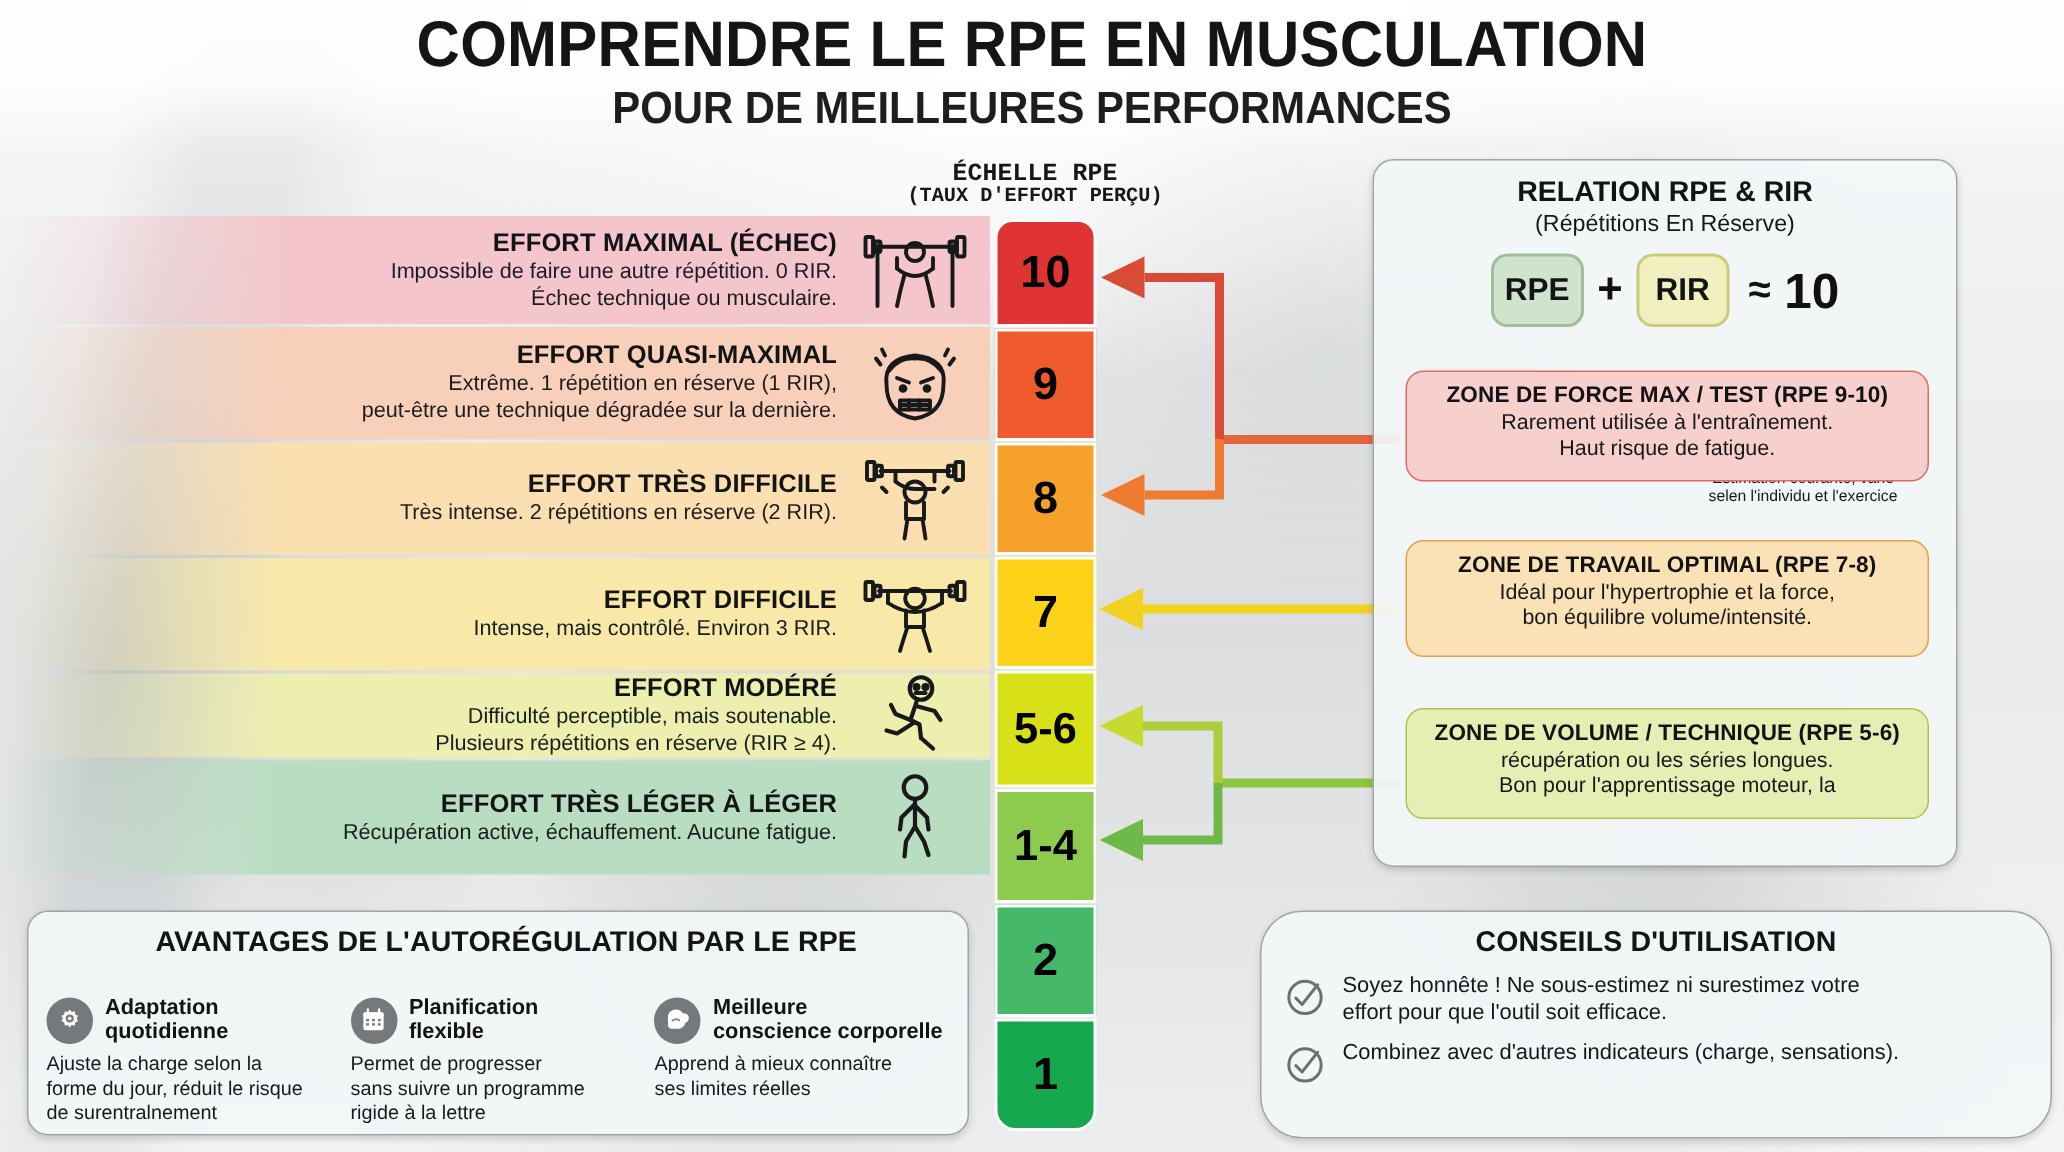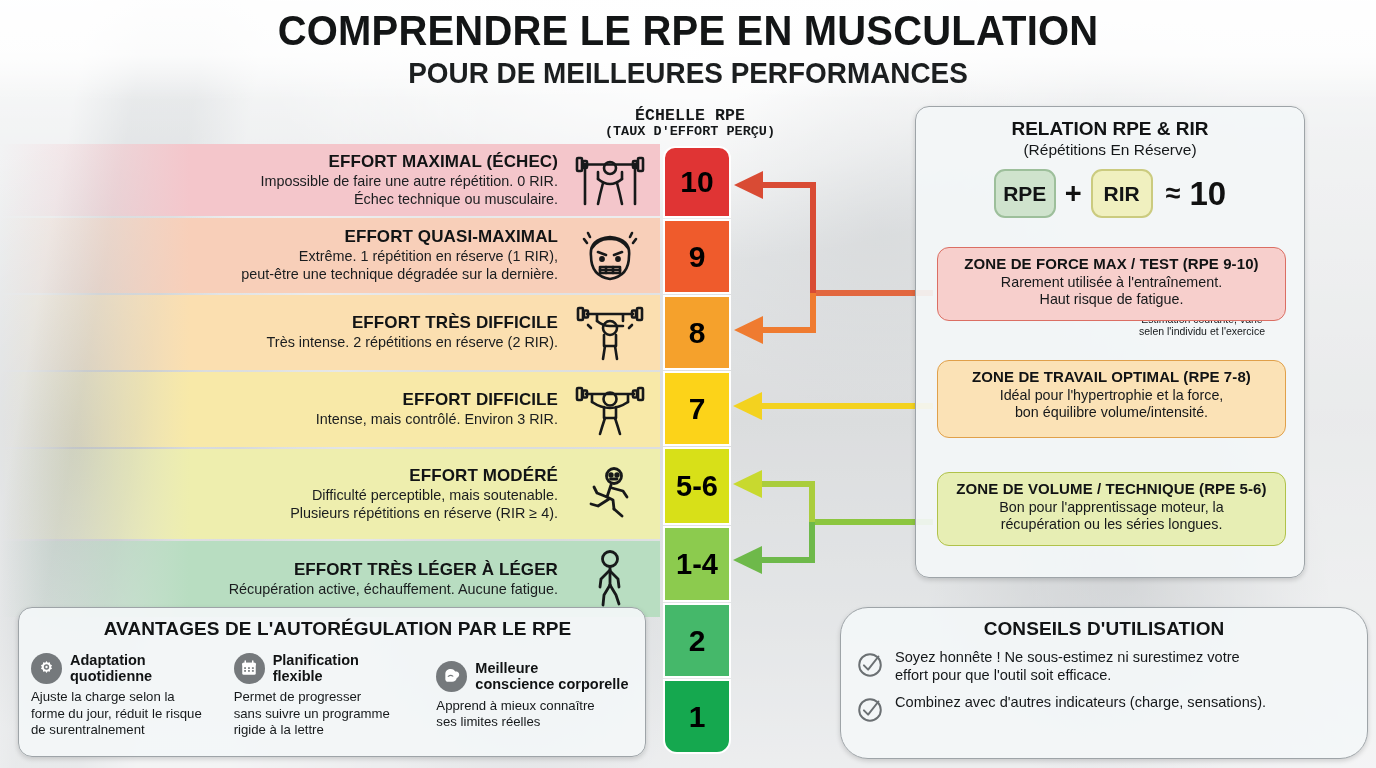--- a/index.html
+++ b/index.html
@@ -123,21 +123,21 @@
     border-radius: 12px;
     text-align:center;
     padding: 7px 8px 8px;
   }
   .zone-title { font-size:15px; font-weight:800; color:#111314; letter-spacing:.1px; }
   .zone-desc  { font-size:14.3px; font-weight:400; color:#16191b; line-height:1.2; margin-top:2px;}
 
   
   #adv { left: 18px; top: 607px; width: 628px; height: 150px; z-index:5;}
   .adv-title { text-align:center; font-size:19px; font-weight:800; color:#121415; margin-top:10px; letter-spacing:.1px;padding-left:11px;}
-  .adv-cols { display:flex; margin-top:12px; padding:0 12px; gap:6px;align-items:center;}
+  .adv-cols { display:flex; margin-top:24px; padding:0 12px; gap:6px;}
   .adv-col { flex:1; }
   .adv-head { display:flex; align-items:center; gap:8px;}
   .adv-ico {
     width:31px; height:31px; border-radius:50%; background:#75797c;
     display:flex; align-items:center; justify-content:center; flex:0 0 31px;
   }
   .adv-h-txt { font-size:14.5px; font-weight:700; color:#111314; line-height:1.12;}
   .adv-body { font-size:13.2px; font-weight:400; color:#16191b; line-height:1.25; margin-top:5px;}
 
   #tips { left: 840px; top: 607px; width: 528px; height: 152px; z-index:5;border-radius:28px;}
@@ -248,21 +248,21 @@
             <rect x="59" y="7.5" width="4" height="7" rx="1"></rect>
     <line x1="12" y1="11" x2="60" y2="11"></line>
     <circle cx="36" cy="16" r="6.5"></circle>
     <path d="M18 12 L18 19 M54 12 L54 19"></path>
     <path d="M18 19 Q27 25 36 25 Q45 25 54 19"></path>
     <path d="M30 24 L30 35 L42 35 L42 24"></path>
     <path d="M31 35 Q28 44 26 51 M41 35 Q44 44 46 51"></path>
   </svg>
         </div>
       </div>
-      <div class="row" style="height: 90px; background: linear-gradient(90deg, rgba(255, 255, 255, 0) 0px, rgba(238, 238, 174, 0.333) 80px, rgb(238, 238, 174) 190px, rgb(238, 238, 174) 100%);">
+      <div class="row" style="height: 56px; background: linear-gradient(90deg, rgba(255, 255, 255, 0) 0px, rgba(238, 238, 174, 0.333) 80px, rgb(238, 238, 174) 190px, rgb(238, 238, 174) 100%);">
         <div class="row-txt">
        <div class="row-title">EFFORT MODÉRÉ</div>
        <div class="row-desc">
             <div>Difficulté perceptible, mais soutenable.</div>
             <div>Plusieurs répétitions en réserve (RIR ≥ 4).</div>
           </div>
      </div>
      <div class="row-icon">
           <svg width="54" height="56" viewBox="0 0 54 56" fill="none" stroke="#17191a" stroke-width="2.8" stroke-linecap="round" stroke-linejoin="round">
     <circle cx="31" cy="10" r="7.5"></circle>
@@ -373,22 +373,22 @@
         <div class="zone" style="top: 253px; height: 78px; background: rgb(251, 226, 182); border: 1.8px solid rgb(224, 160, 74);">
           <div class="zone-title">ZONE DE TRAVAIL OPTIMAL (RPE 7-8)</div>
      <div class="zone-desc">
             <div>Idéal pour l'hypertrophie et la force,</div>
             <div>bon équilibre volume/intensité.</div>
           </div>
         </div>
         <div class="zone" style="top: 365px; height: 74px; background: rgb(231, 238, 180); border: 1.8px solid rgb(176, 194, 74);">
           <div class="zone-title">ZONE DE VOLUME / TECHNIQUE (RPE 5-6)</div>
      <div class="zone-desc">
+            <div>récupération ou les séries longues.</div>
             <div>Bon pour l'apprentissage moteur, la</div>
-            <div>récupération ou les séries longues.</div>
           </div>
         </div>
       </div>
   </div>
 
   <div class="panel" id="adv">
     <div class="adv-title">AVANTAGES DE L'AUTORÉGULATION PAR LE RPE</div>
     <div class="adv-cols" id="adv-container">
         <div class="adv-col">
           <div class="adv-head">

